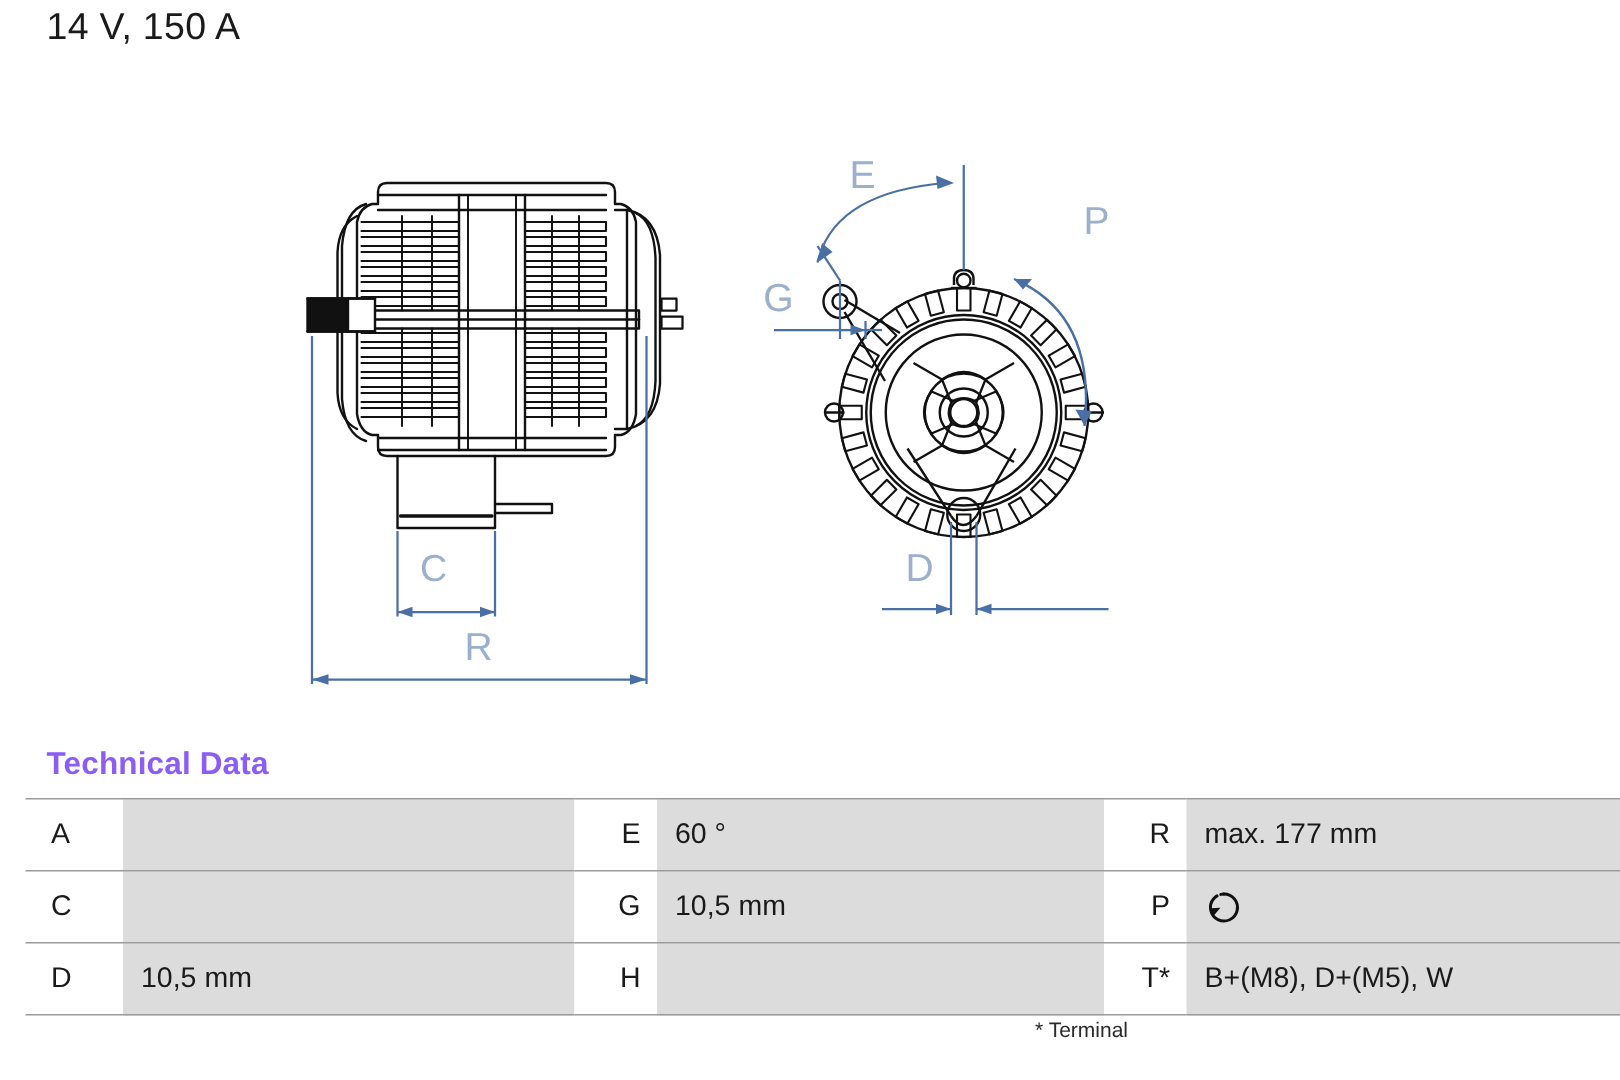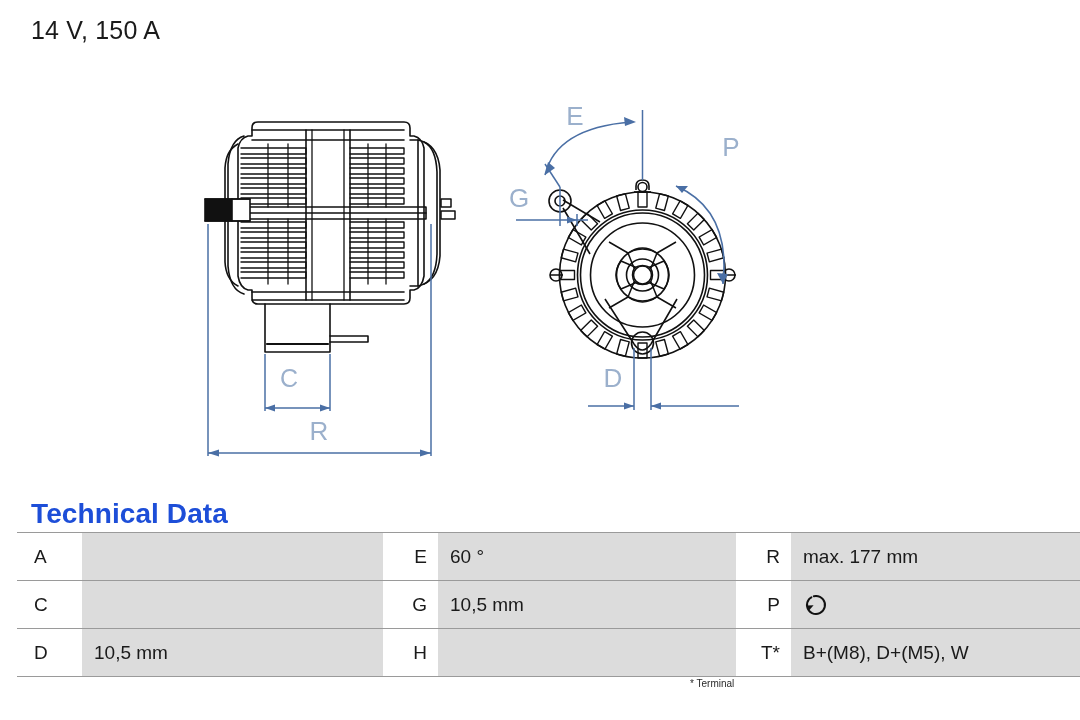--- a/index.html
+++ b/index.html
@@ -18,21 +18,21 @@
   #page {
     position: relative;
     width: 1080px;
     height: 720px;
   }
 
   
   .page-title {
     position: absolute;
     left: 31px;
-    top: 16px;
+    top: 4px;
     font-size: 25px;
     font-weight: 400;
     letter-spacing: 0.2px;
     color: #1a1a1a;
     white-space: nowrap;
   }
 
   
   .drawing-area {
     position: absolute;
@@ -43,24 +43,24 @@
   }
   .drawing-area svg {
     display: block;
   }
 
   
   .tech-heading {
     position: absolute;
     left: 31px;
     top: 498px;
-    font-size: 28px;
+    font-size: 21px;
     font-weight: bold;
     letter-spacing: 0.1px;
-    color: #1d4ed8;
+    color: #8b5cf6;
   }
 
   .tech-table {
     position: absolute;
     left: 17px;
     top: 532px;
     width: 1046px;
     border-collapse: collapse;
     table-layout: fixed;
   }
@@ -103,21 +103,21 @@
     display: inline-block;
     width: 26px;
     height: 26px;
     vertical-align: -7px;
   }
 
   .footnote {
     position: absolute;
     left: 690px;
     top: 678px;
-    font-size: 10px;
+    font-size: 14px;
     color: #2a2a2a;
   }
 </style>
 </head>
 <body>
 
 <div id="page">
 
   <div class="page-title">14 V, 150 A</div>
 

